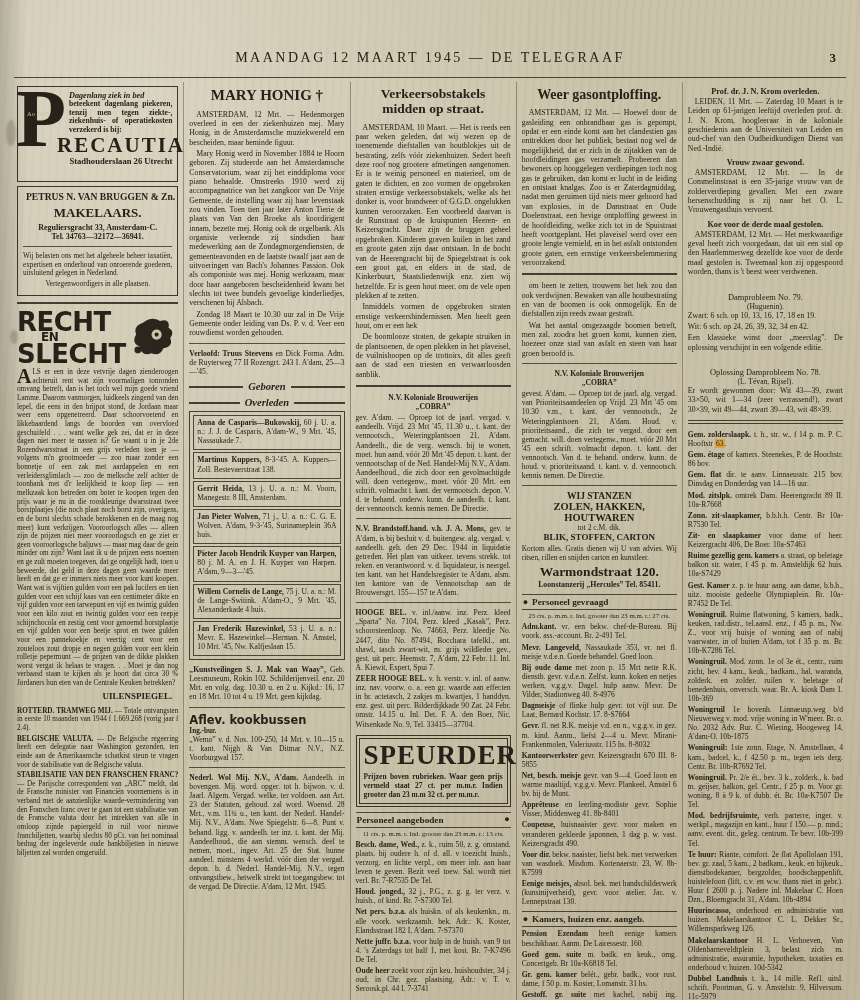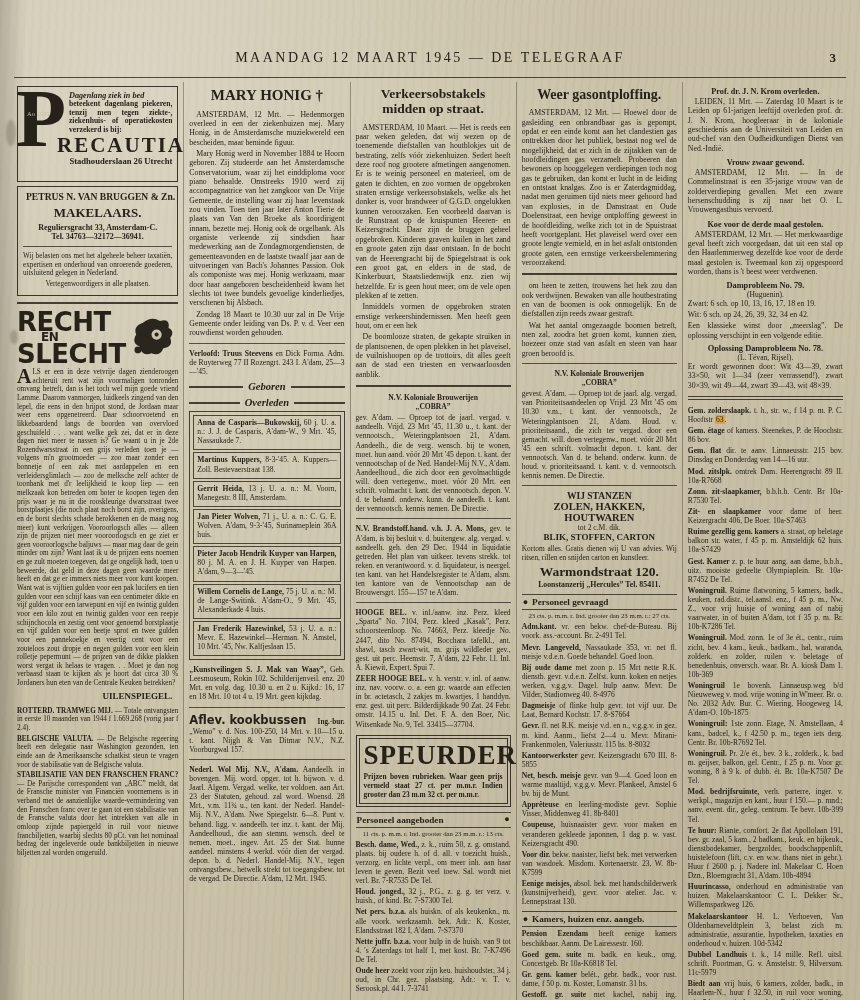--- a/index.html
+++ b/index.html
@@ -82,26 +82,26 @@
   
   .stz{text-align:center;margin:4px 0;}
   .stz .l1{font-weight:bold;font-size:9.5px;}
   .stz .l2{font-weight:bold;font-size:10.5px;}
   .stz .l3{font-size:7.6px;}
   .stz .l4{font-weight:bold;font-size:9px;}
   .stz .bd{font-size:7.4px;text-align:justify;margin:2px 0;}
   .stz .ad1{font-weight:bold;font-size:13.5px;margin-top:2px;}
   .stz .ad2{font-weight:bold;font-size:7.8px;}
   
-  .kook .t{display:flex;justify-content:space-between;align-items:baseline;}
+  .kook .t{display:flex;justify-content:space-between;align-items:baseline;flex-direction:column;}
   .kook .t .big{font-family:"DejaVu Sans",sans-serif;font-weight:900;font-size:11.5px;}
   .kook .t .rt{font-size:7.2px;font-weight:bold;}
   .hl{background:#e0a23e;padding:0 1px;}
   .dam{font-size:7.8px;}
-  .dam .t{text-align:center;font-weight:bold;font-size:8.4px;margin-top:4px;}
+  .dam .t{text-align:center;font-weight:normal;font-size:8.4px;margin-top:16px;}
   .dam .a{text-align:center;font-size:7.6px;}
 </style>
 </head>
 <body>
 
 <div class="page">
   <div class="smudge" style="left:6px;top:120px;width:10px;height:26px;"></div>
   <div class="smudge" style="left:10px;top:330px;width:8px;height:14px;"></div>
 
   <div class="masthead">

